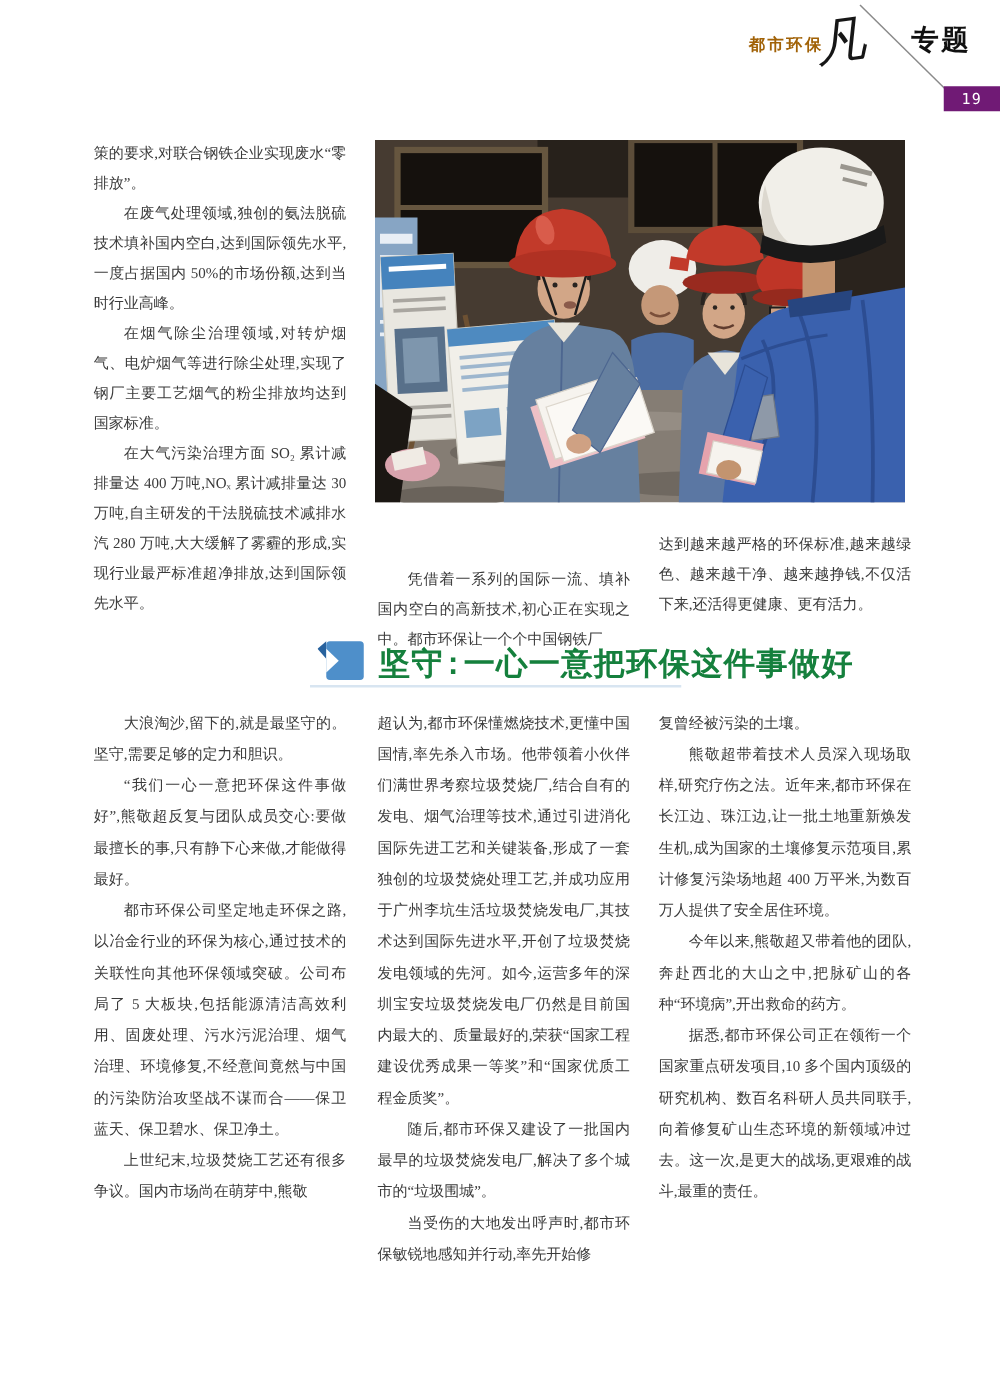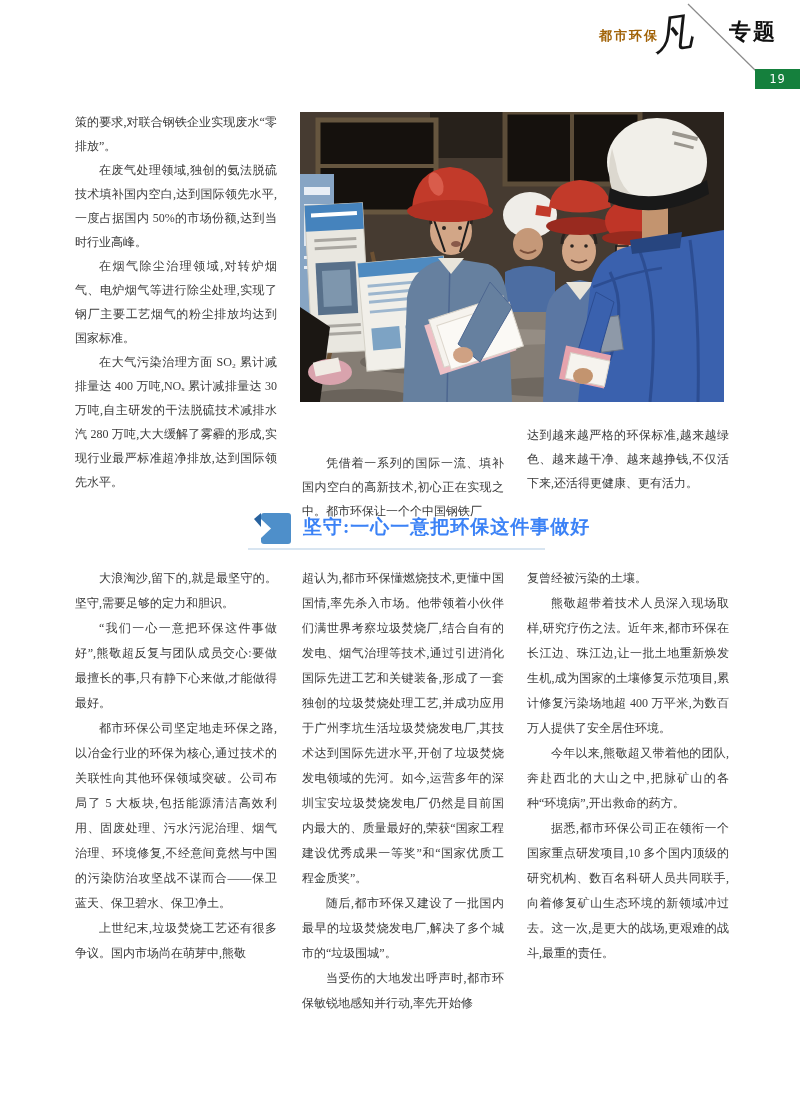--- a/index.html
+++ b/index.html
@@ -39,37 +39,37 @@
   .top-col3{left:527px;top:423px;}
   .bot-col1{left:75px;top:566px;}
   .bot-col2{left:302px;top:566px;}
   .bot-col3{left:527px;top:566px;}
   
   .photo{position:absolute;left:300px;top:112px;width:424px;height:290px;margin:0;}
   .photo svg{display:block;}
   
   .section-head-icon{position:absolute;left:254px;top:512px;}
   .section-title{
-    position:absolute;left:303px;top:514px;margin:0;font-size:19px;font-weight:bold;color:#3b82f6;
-    font-family:Liberation Serif, serif;letter-spacing:1px;
+    position:absolute;left:303px;top:514px;margin:0;font-size:25px;font-weight:bold;color:#15803d;
+    font-family:Liberation Mono, monospace;letter-spacing:1px;
   }
   .section-underline{position:absolute;left:248px;top:548px;width:297px;height:2px;}
 </style>
 </head>
 <body>
 
 <div class="page">
 
   <span class="mag-name">都市环保</span>
   <span class="logo-char">凡</span>
   <svg class="diag-line" width="800" height="100" viewBox="0 0 800 100">
     <line x1="688" y1="4" x2="756" y2="71" stroke="#8a8a8a" stroke-width="1.2"></line>
   </svg>
   <span class="section-label">专题</span>
-  <div class="page-badge" style="background:#15803d;">
+  <div class="page-badge" style="background:#701a75;">
     <span>19</span>
   </div>
 
   <figure class="photo">
     <svg width="424" height="290" viewBox="0 0 424 290">
 
       <g>
         <rect x="0" y="0" width="424" height="200" fill="#463b31"></rect>
         <rect x="130" y="0" width="294" height="46" fill="#27211b"></rect>
         <rect x="340" y="0" width="84" height="200" fill="#2a231d"></rect>

